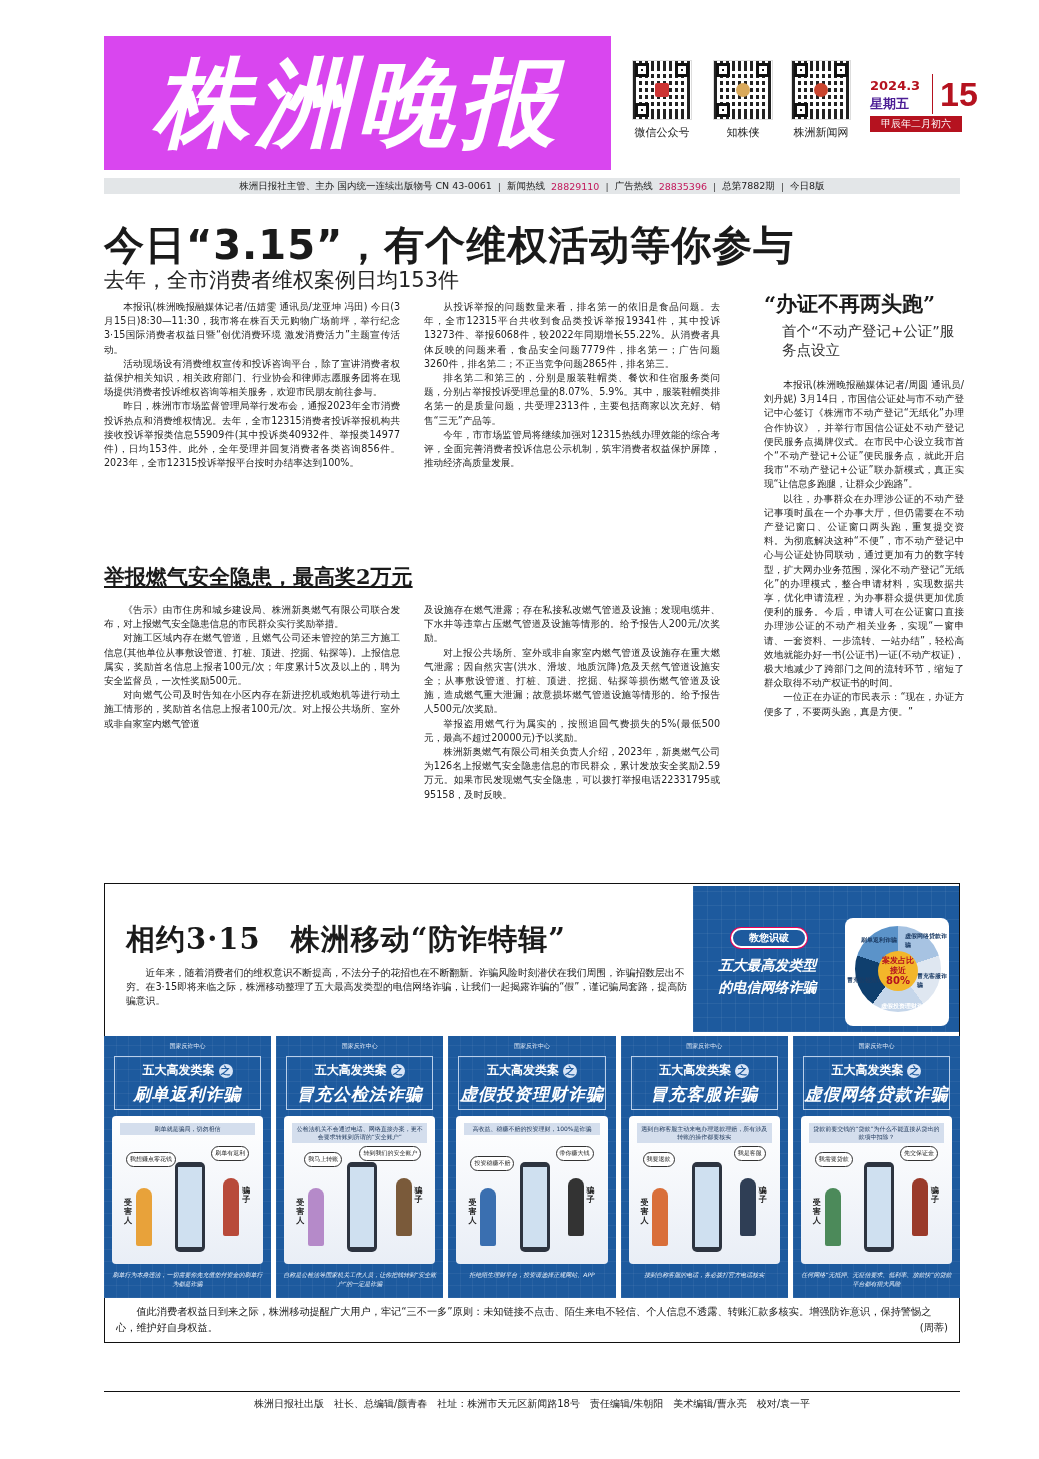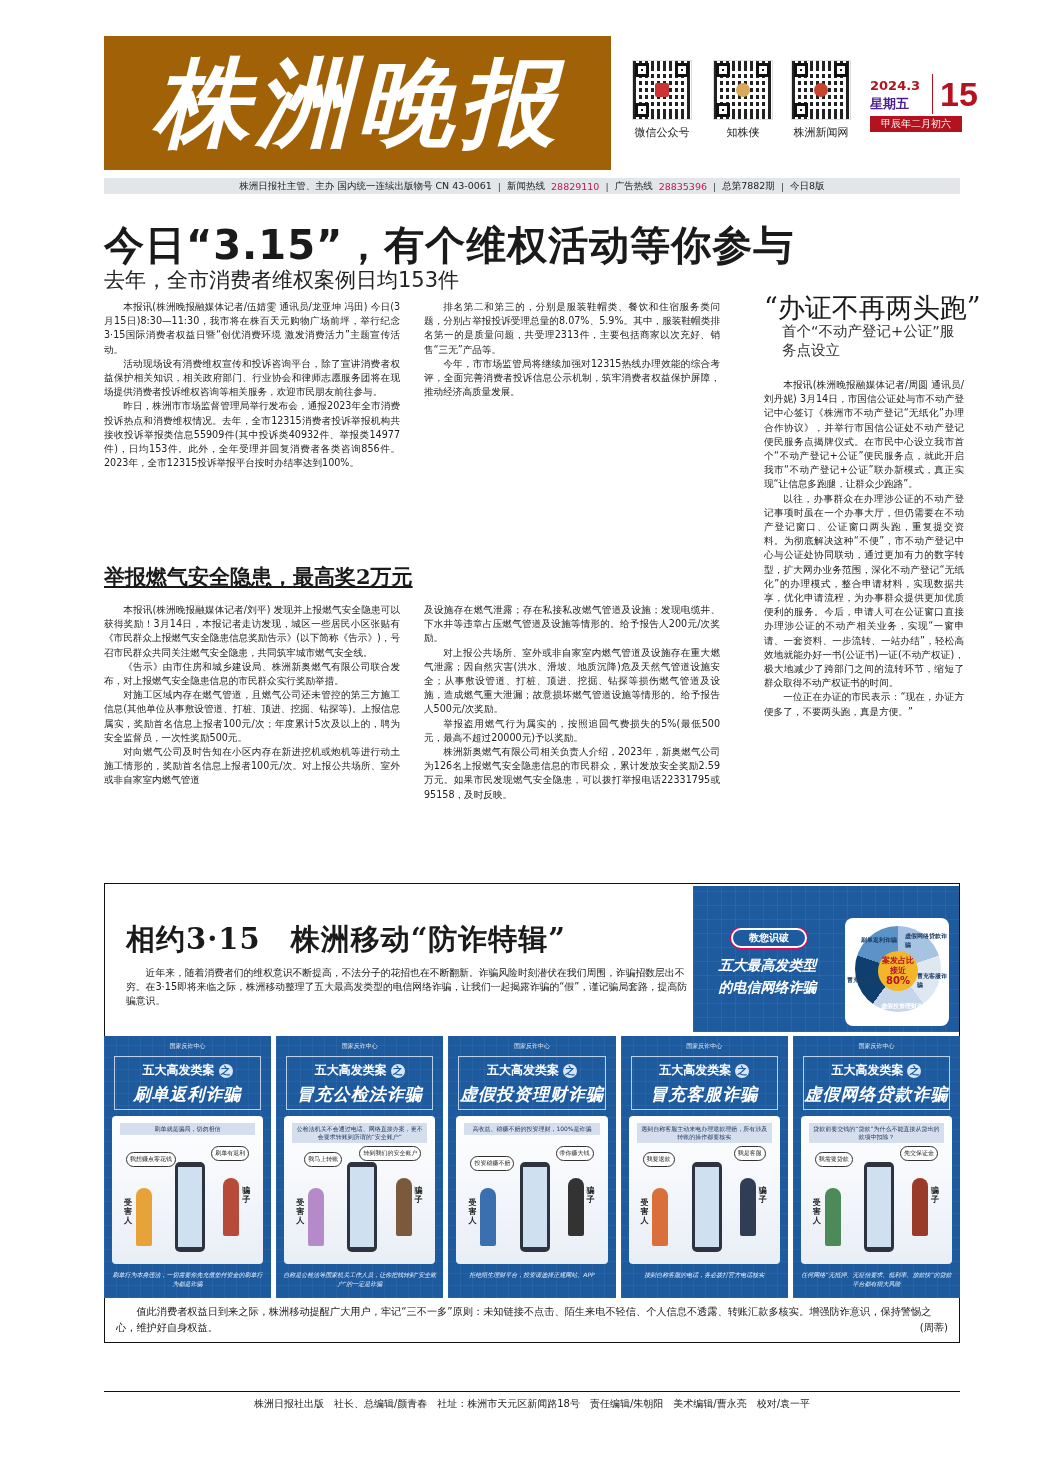--- a/index.html
+++ b/index.html
@@ -1,20 +1,20 @@
 <!DOCTYPE html>
 <html><head>
 <meta charset="utf-8">
 <style>
   html, body { margin: 0; padding: 0; background: #ffffff; }
   body { width: 1039px; height: 1459px; position: relative; overflow: hidden; font-family: "DejaVu Sans", sans-serif; color: #1a1a1a; }
   .abs { position: absolute; }
 
   
-  .masthead { left: 104px; top: 36px; width: 507px; height: 134px; background: #a16207; display: flex; align-items: center; justify-content: center; }
+  .masthead { left: 104px; top: 36px; width: 507px; height: 134px; background: #d946ef; display: flex; align-items: center; justify-content: center; }
   .masthead-title { color: #fff; font-family: "DejaVu Serif", serif; font-weight: bold; font-size: 96px; letter-spacing: 6px; line-height: 1; font-style: italic; }
   .qr-group { top: 60px; display: flex; flex-direction: column; align-items: center; width: 70px; }
   .qr { width: 58px; height: 58px; background:
       repeating-linear-gradient(90deg, #222 0 3px, #fff 3px 6px),
       #fff; position: relative; border: 1px solid #ddd; }
   .qr::before { content:""; position:absolute; inset:6px; background:
       repeating-linear-gradient(0deg, transparent 0 4px, #fff 4px 7px); }
   .qr .corner { position:absolute; width:14px; height:14px; border:3px solid #111; background:#fff; box-sizing:border-box; }
   .qr .corner::after { content:""; position:absolute; inset:3px; background:#111; }
   .qr .c1 { left:2px; top:2px; } .qr .c2 { right:2px; top:2px; } .qr .c3 { left:2px; bottom:2px; }
@@ -35,21 +35,21 @@
   .headline { left: 104px; top: 218px; font-size: 40px; font-weight: bold; letter-spacing: 1px; white-space: nowrap; }
   .subhead { left: 104px; top: 266px; font-size: 21px; font-weight: normal; color: #222; white-space: nowrap; }
 
   .body-text { font-size: 9.6px; line-height: 14.2px; text-align: justify; color: #222; }
   .body-text p { margin: 0; text-indent: 2em; }
 
   .col1 { left: 104px; top: 300px; width: 296px; }
   .col2 { left: 424px; top: 300px; width: 296px; }
   .col3 { left: 764px; top: 378px; width: 200px; }
 
-  .side-title { left: 764px; top: 290px; font-family: "DejaVu Serif", serif; font-size: 27px; font-weight: normal; white-space: nowrap; }
+  .side-title { left: 764px; top: 290px; font-family: "DejaVu Serif", serif; font-size: 21px; font-weight: bold; white-space: nowrap; }
   .side-sub { left: 782px; top: 322px; width: 182px; font-size: 14.5px; line-height: 19px; color: #333; }
 
   .head2 { left: 104px; top: 563px; font-family: "DejaVu Serif", serif; font-weight: bold; font-size: 21px; white-space: nowrap; text-decoration: underline; }
   .col4 { left: 104px; top: 603px; width: 296px; }
   .col5 { left: 424px; top: 603px; width: 296px; }
 
   
   .adbox { left: 104px; top: 883px; width: 856px; height: 460px; border: 1px solid #111; box-sizing: border-box; }
   .ad-title { left: 126px; top: 920px; font-family: "DejaVu Serif", serif; font-weight: bold; font-size: 29px; white-space: nowrap; letter-spacing: 1px; }
   .ad-intro { left: 126px; top: 966px; width: 562px; font-size: 9.8px; line-height: 14px; }
@@ -154,35 +154,35 @@
 
 <div class="abs headline">今日“3.15”，有个维权活动等你参与</div>
 <div class="abs subhead">去年，全市消费者维权案例日均153件</div>
 
 <div class="abs body-text col1">
   <p>本报讯(株洲晚报融媒体记者/伍婧雯 通讯员/龙亚坤 冯田) 今日(3月15日)8:30—11:30，我市将在株百天元购物广场前坪，举行纪念3·15国际消费者权益日暨“创优消费环境 激发消费活力”主题宣传活动。</p>
   <p>活动现场设有消费维权宣传和投诉咨询平台，除了宣讲消费者权益保护相关知识，相关政府部门、行业协会和律师志愿服务团将在现场提供消费者投诉维权咨询等相关服务，欢迎市民朋友前往参与。</p>
   <p>昨日，株洲市市场监督管理局举行发布会，通报2023年全市消费投诉热点和消费维权情况。去年，全市12315消费者投诉举报机构共接收投诉举报类信息55909件(其中投诉类40932件、举报类14977件)，日均153件。此外，全年受理并回复消费者各类咨询856件。2023年，全市12315投诉举报平台按时办结率达到100%。</p>
 </div>
 <div class="abs body-text col2">
+  <p>从投诉举报的问题数量来看，排名第一的依旧是食品问题。去年，全市12315平台共收到食品类投诉举报19341件，其中投诉13273件、举报6068件，较2022年同期增长55.22%。从消费者具体反映的问题来看，食品安全问题7779件，排名第一；广告问题3260件，排名第二；不正当竞争问题2865件，排名第三。</p>
   <p>排名第二和第三的，分别是服装鞋帽类、餐饮和住宿服务类问题，分别占举报投诉受理总量的8.07%、5.9%。其中，服装鞋帽类排名第一的是质量问题，共受理2313件，主要包括商家以次充好、销售“三无”产品等。</p>
   <p>今年，市市场监管局将继续加强对12315热线办理效能的综合考评，全面完善消费者投诉信息公示机制，筑牢消费者权益保护屏障，推动经济高质量发展。</p>
 </div>
 
 <div class="abs side-title">“办证不再两头跑”</div>
 <div class="abs side-sub">首个“不动产登记+公证”服务点设立</div>
 <div class="abs body-text col3">
   <p>本报讯(株洲晚报融媒体记者/周圆 通讯员/刘丹妮) 3月14日，市国信公证处与市不动产登记中心签订《株洲市不动产登记“无纸化”办理合作协议》，并举行市国信公证处不动产登记便民服务点揭牌仪式。在市民中心设立我市首个“不动产登记+公证”便民服务点，就此开启我市“不动产登记+公证”联办新模式，真正实现“让信息多跑腿，让群众少跑路”。</p>
   <p>以往，办事群众在办理涉公证的不动产登记事项时虽在一个办事大厅，但仍需要在不动产登记窗口、公证窗口两头跑，重复提交资料。为彻底解决这种“不便”，市不动产登记中心与公证处协同联动，通过更加有力的数字转型，扩大网办业务范围，深化不动产登记“无纸化”的办理模式，整合申请材料，实现数据共享，优化申请流程，为办事群众提供更加优质便利的服务。今后，申请人可在公证窗口直接办理涉公证的不动产相关业务，实现“一窗申请、一套资料、一步流转、一站办结”，轻松高效地就能办好一书(公证书)一证(不动产权证)，极大地减少了跨部门之间的流转环节，缩短了群众取得不动产权证书的时间。</p>
   <p>一位正在办证的市民表示：“现在，办证方便多了，不要两头跑，真是方便。”</p>
 </div>
 
 <div class="abs head2">举报燃气安全隐患，最高奖2万元</div>
 <div class="abs body-text col4">
-  <p>本报讯(株洲晚报融媒体记者/刘平) 发现并上报燃气安全隐患可以获得奖励！3月14日，本报记者走访发现，城区一些居民小区张贴有《市民群众上报燃气安全隐患信息奖励告示》(以下简称《告示》)，号召市民群众共同关注燃气安全隐患，共同筑牢城市燃气安全线。</p>
   <p>《告示》由市住房和城乡建设局、株洲新奥燃气有限公司联合发布，对上报燃气安全隐患信息的市民群众实行奖励举措。</p>
   <p>对施工区域内存在燃气管道，且燃气公司还未管控的第三方施工信息(其他单位从事敷设管道、打桩、顶进、挖掘、钻探等)。上报信息属实，奖励首名信息上报者100元/次；年度累计5次及以上的，聘为安全监督员，一次性奖励500元。</p>
   <p>对向燃气公司及时告知在小区内存在新进挖机或炮机等进行动土施工情形的，奖励首名信息上报者100元/次。对上报公共场所、室外或非自家室内燃气管道</p>
 </div>
 <div class="abs body-text col5">
   <p style="text-indent:0">及设施存在燃气泄露；存在私接私改燃气管道及设施；发现电缆井、下水井等违章占压燃气管道及设施等情形的。给予报告人200元/次奖励。</p>
   <p>对上报公共场所、室外或非自家室内燃气管道及设施存在重大燃气泄露；因自然灾害(洪水、滑坡、地质沉降)危及天然气管道设施安全；从事敷设管道、打桩、顶进、挖掘、钻探等损伤燃气管道及设施，造成燃气重大泄漏；故意损坏燃气管道设施等情形的。给予报告人500元/次奖励。</p>
   <p>举报盗用燃气行为属实的，按照追回气费损失的5%(最低500元，最高不超过20000元)予以奖励。</p>
   <p>株洲新奥燃气有限公司相关负责人介绍，2023年，新奥燃气公司为126名上报燃气安全隐患信息的市民群众，累计发放安全奖励2.59万元。如果市民发现燃气安全隐患，可以拨打举报电话22331795或95158，及时反映。</p>
 </div>

